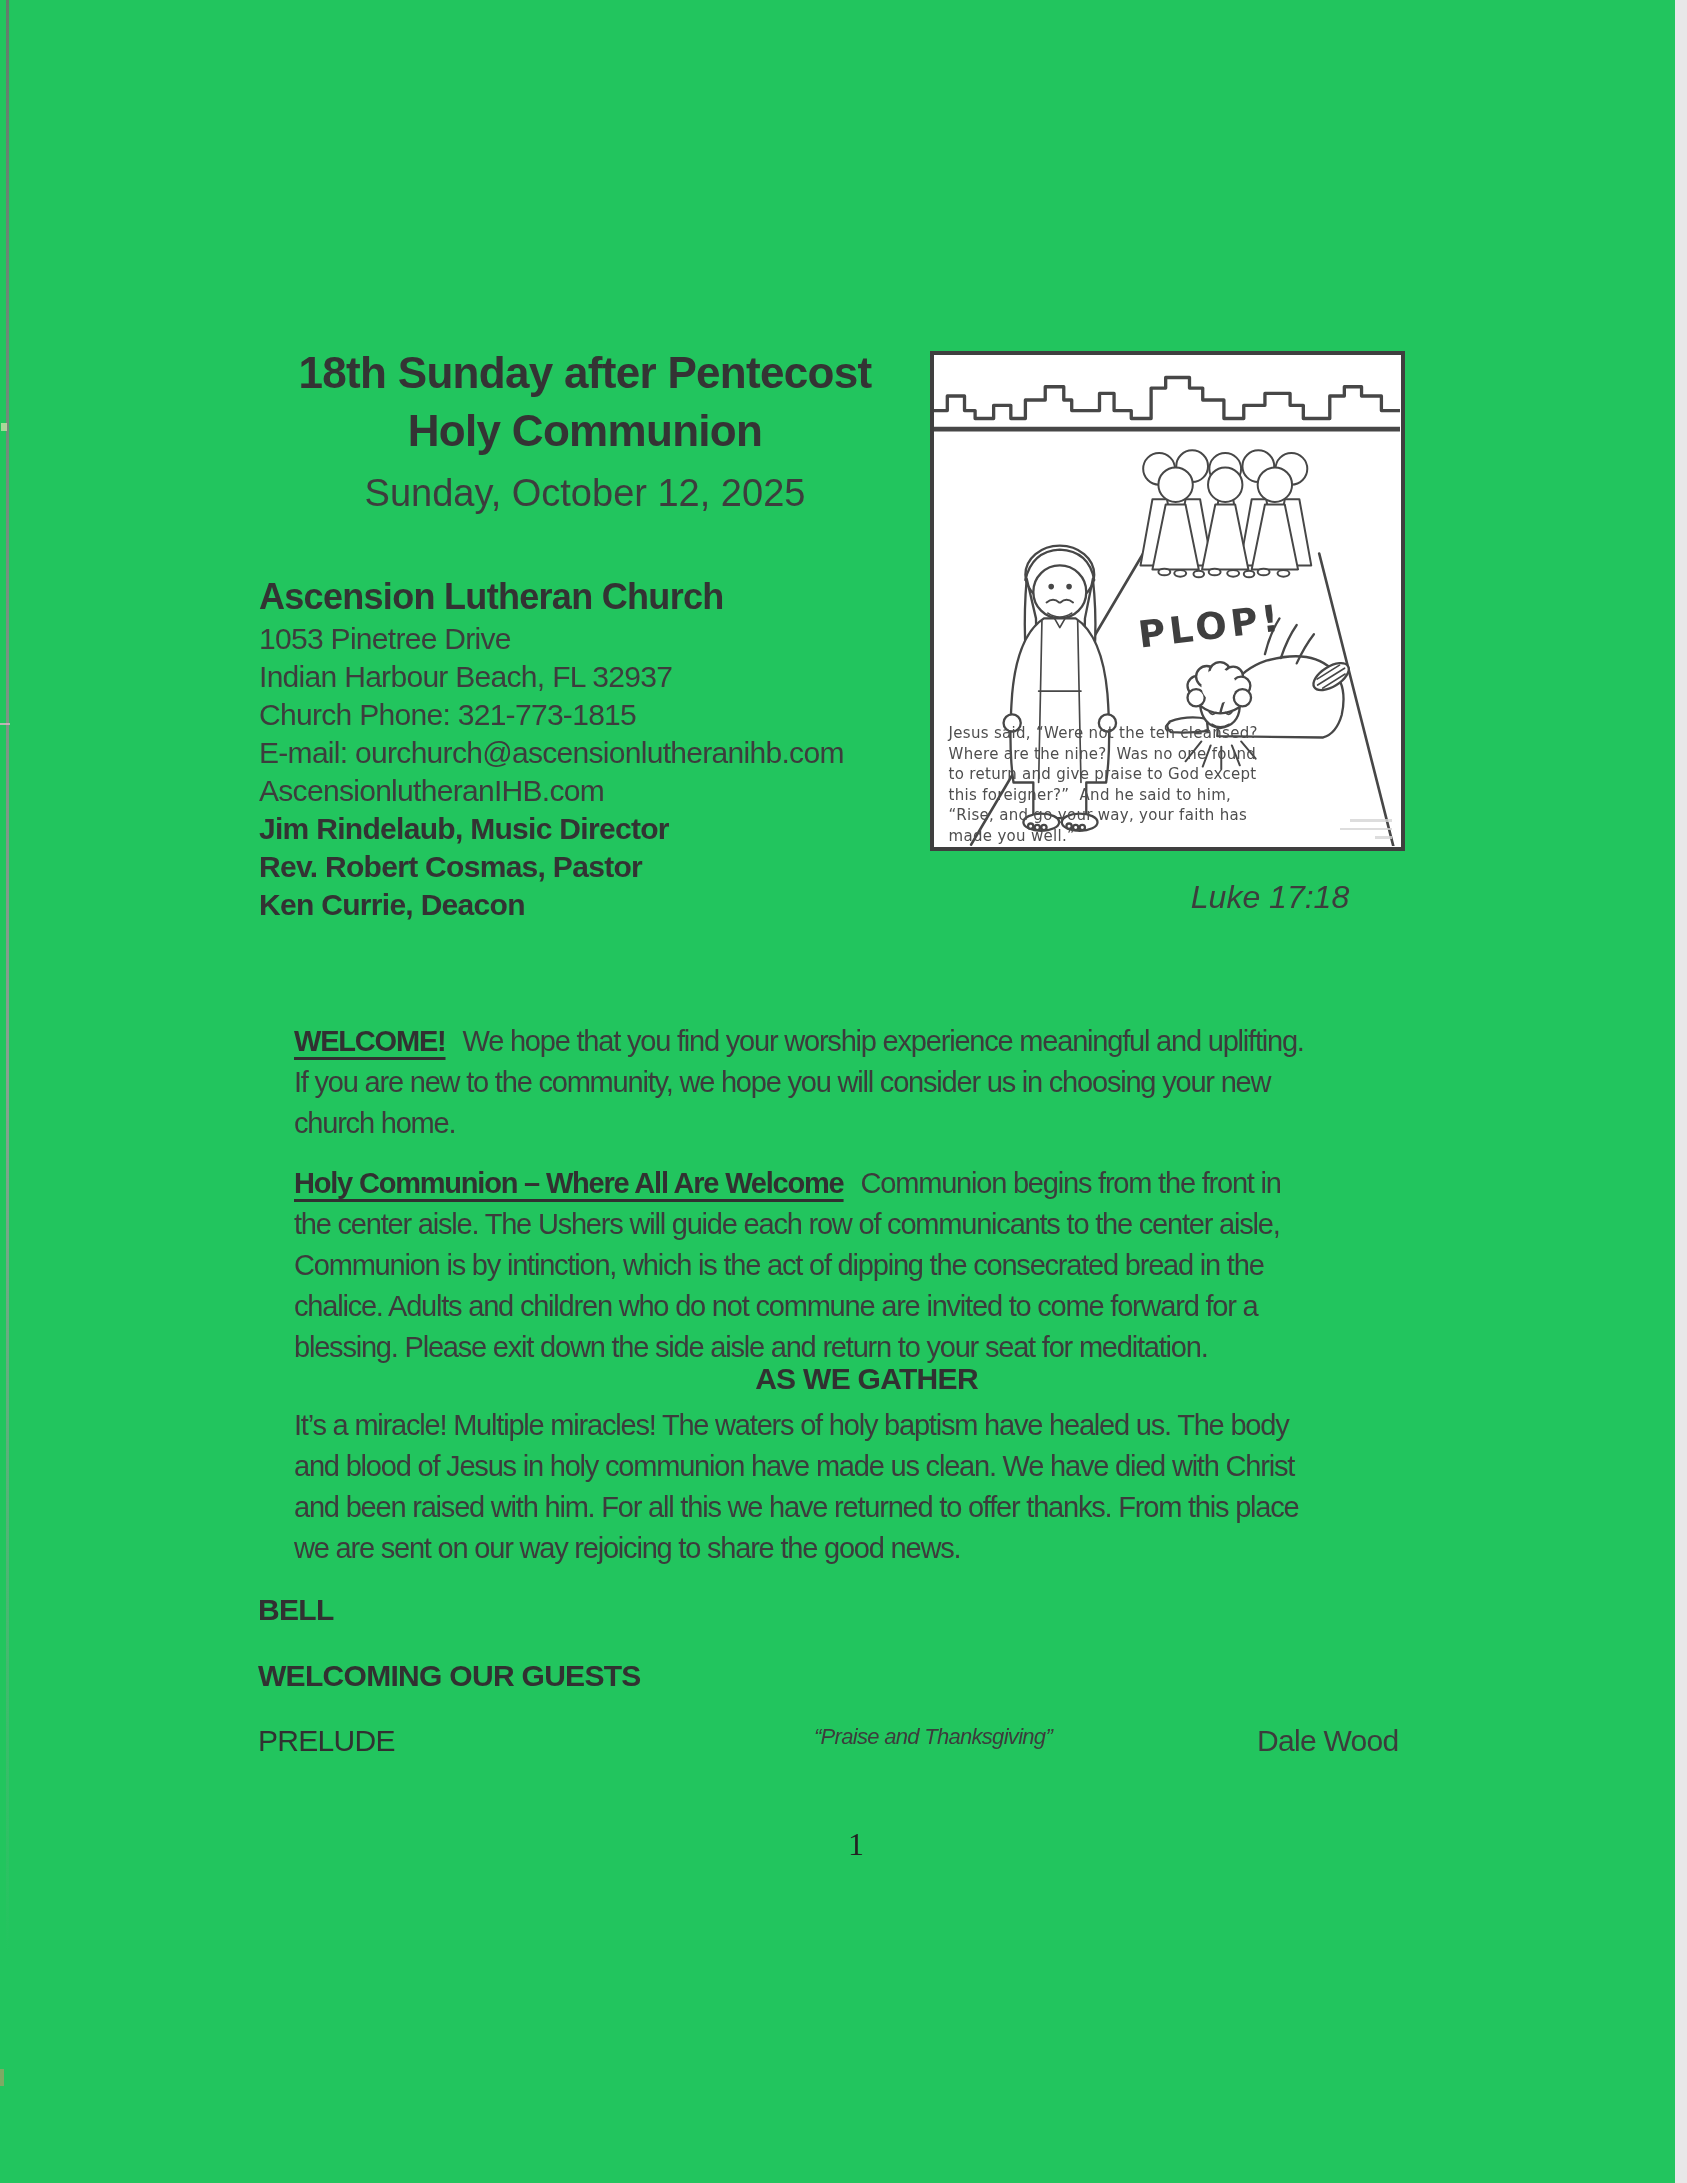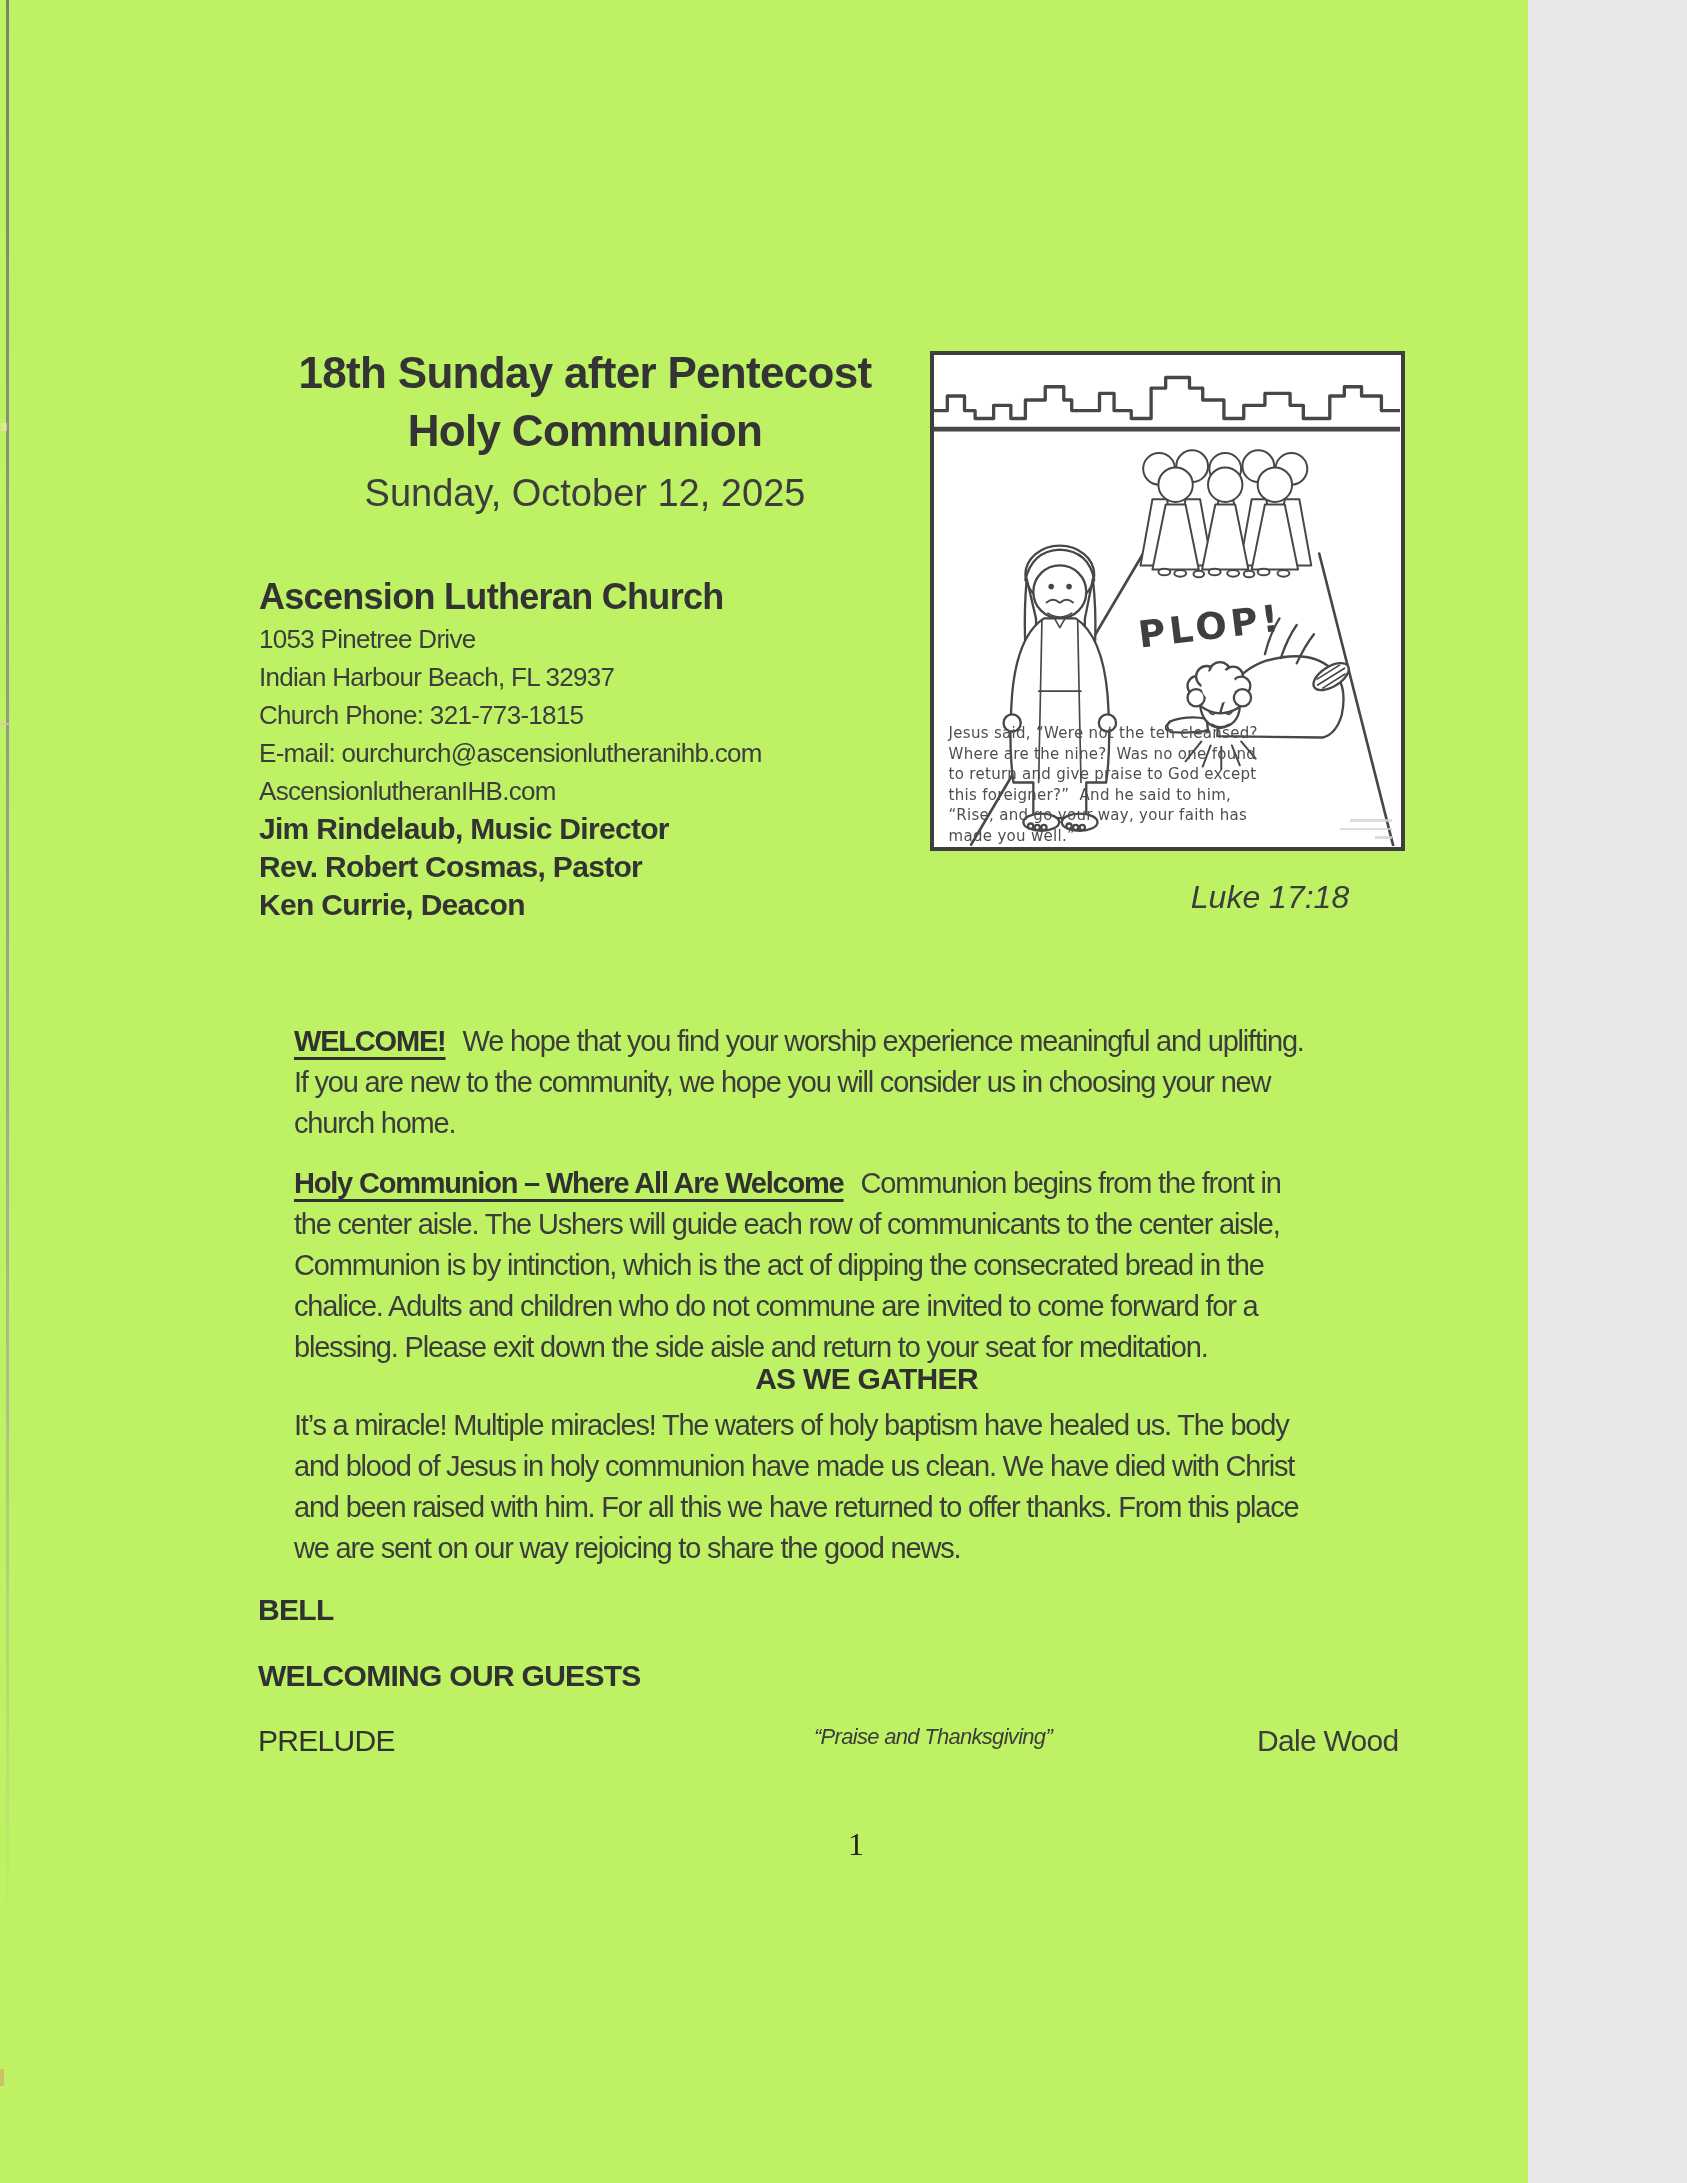--- a/index.html
+++ b/index.html
@@ -1,35 +1,35 @@
 <!DOCTYPE html>
 <html style="font-size:10.6px"><head>
 <meta charset="utf-8">
 <style>
   html,body{margin:0;padding:0;background:#e8e8e8;}
   .page{
-    position:relative;width:1528px;height:2183px;background:#bef264;
+    position:relative;width:1675px;height:2183px;background:#22c55e;
     font-family:"Liberation Sans",sans-serif;color:#3a3a3a;overflow:hidden;
   }
   
   .scan-line{position:absolute;left:6px;top:0;width:2.6px;height:1952px;
     background:linear-gradient(#6f6f6f,#9b9b9b 55%,rgba(150,150,150,0));opacity:.85;}
   .scan-tick-yellow{position:absolute;left:0.7px;top:423px;width:6px;height:8px;background:#efe3b8;opacity:.65;}
   .scan-tick-pink{position:absolute;left:0;top:723px;width:10px;height:2px;background:#e9b3cf;opacity:.75;}
   .scan-tick-red{position:absolute;left:0;top:2069px;width:4px;height:17px;background:#d98f6a;opacity:.5;}
 
   
   .masthead{position:absolute;left:218px;top:344px;width:734px;text-align:center;}
   .masthead .t1{font-size:44px;font-weight:bold;line-height:58px;letter-spacing:-0.7px;color:#343434;}
   .masthead .date{font-size:38px;line-height:56px;margin-top:5.3px;color:#3d3d3d;}
 
   
   .church{position:absolute;left:259px;top:574px;width:662px;}
   .church .name{font-size:36px;font-weight:bold;line-height:46px;letter-spacing:-0.7px;color:#333;}
-  .church .line{font-size:26px;line-height:38px;letter-spacing:-0.7px;color:#3d3d3d;}
+  .church .line{font-size:30px;line-height:38px;letter-spacing:-0.7px;color:#3d3d3d;}
   .church .staff{font-size:30px;line-height:38px;font-weight:bold;letter-spacing:-0.7px;color:#333;}
 
   
   .cartoon{position:absolute;left:930px;top:351px;width:475px;height:500px;
     border:4.6px solid #3f3f3f;box-sizing:border-box;background:#fff;}
   .cartoon svg{position:absolute;left:0;top:0;width:466px;height:491px;}
   .plop{position:absolute;left:204px;top:250px;font-family:"DejaVu Sans",sans-serif;
     font-size:37px;font-weight:bold;letter-spacing:4px;color:#3f3f3f;transform:rotate(-7deg);}
   .cartoon-caption{position:absolute;left:14.6px;top:368px;width:437px;
     font-family:"DejaVu Sans",sans-serif;font-size:15px;line-height:20.5px;

